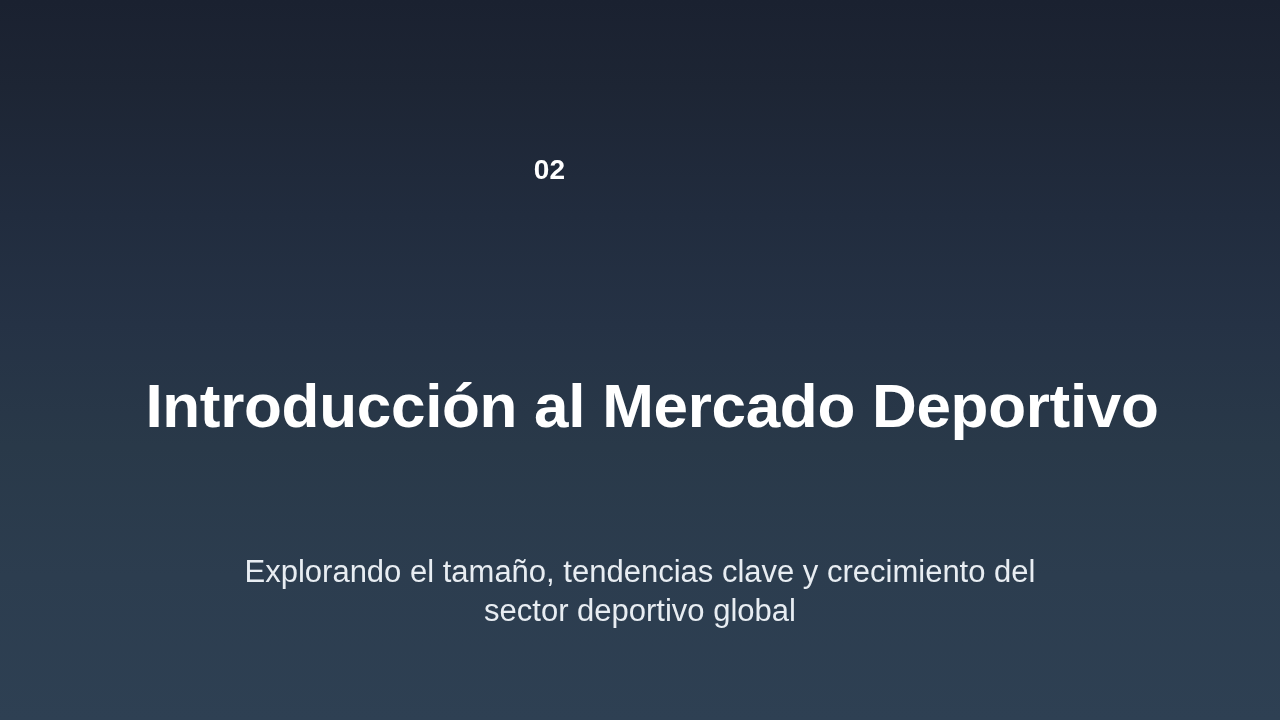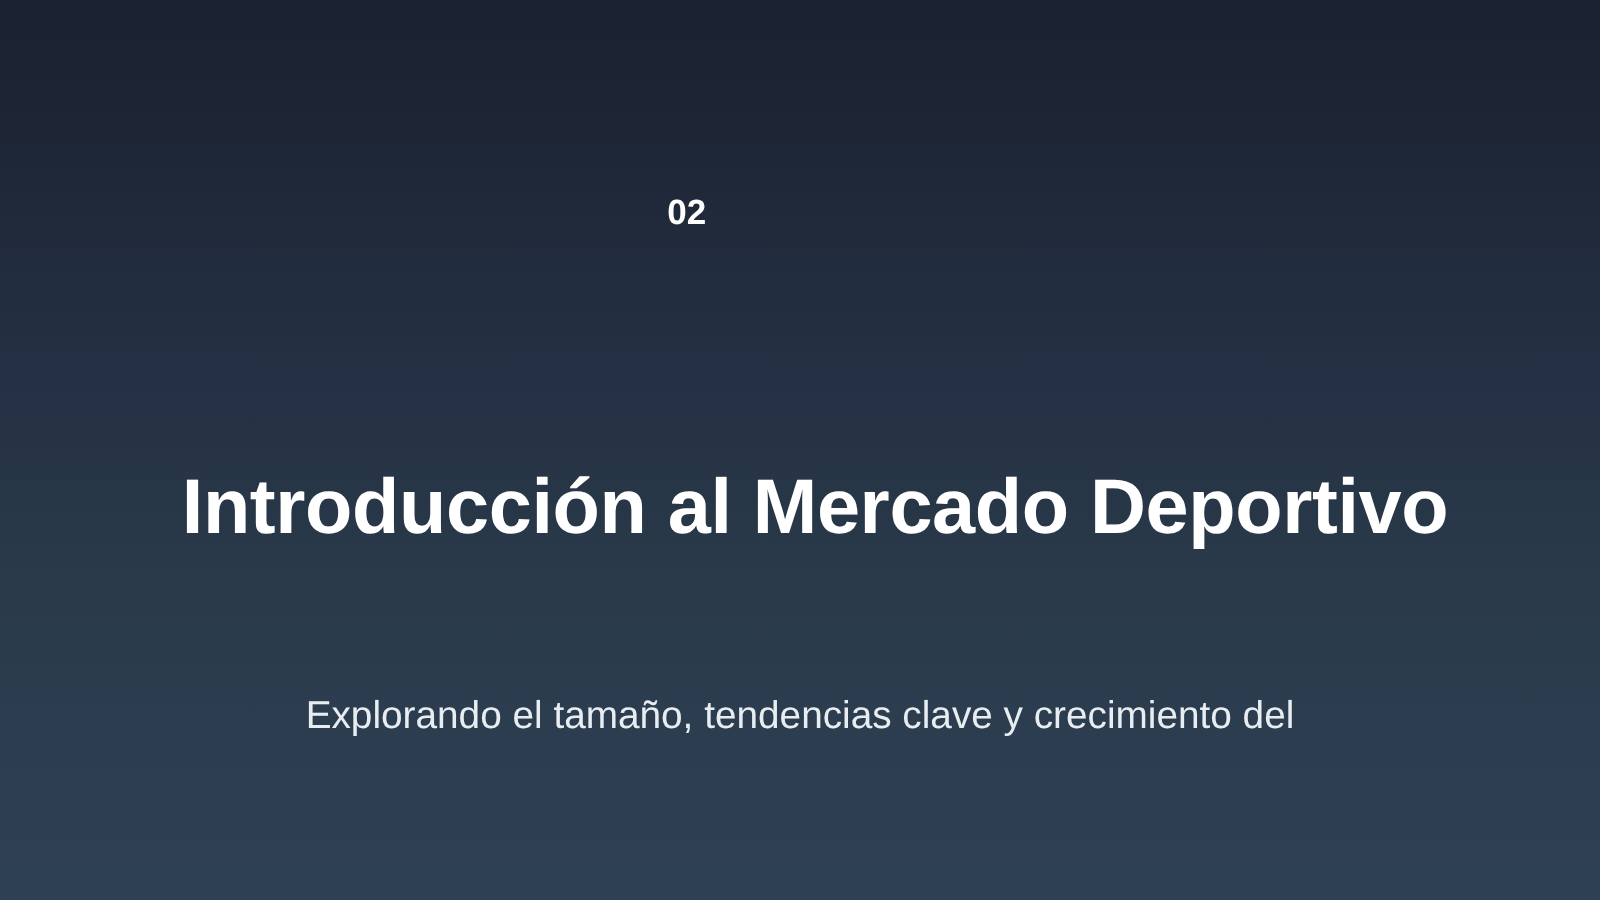--- a/index.html
+++ b/index.html
@@ -86,15 +86,16 @@
 <body>
 
 <div class="slide">
 
   <div class="section-number">02</div>
 
   <h1 class="slide-title">Introducción al Mercado Deportivo</h1>
 
   <div class="slide-subtitle">
     <span class="subtitle-line">Explorando el tamaño, tendencias clave y crecimiento del</span>
+    <span class="subtitle-line">sector deportivo global</span>
   </div>
 
 </div>
 
 </body></html>

